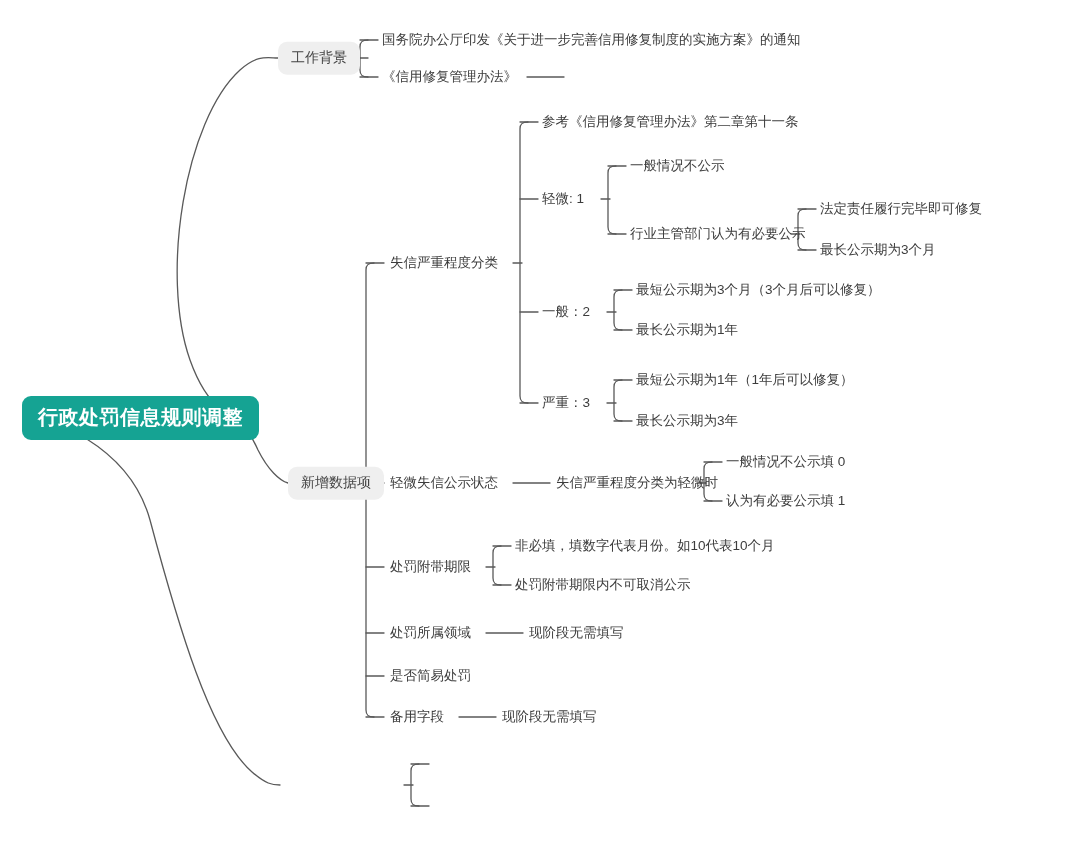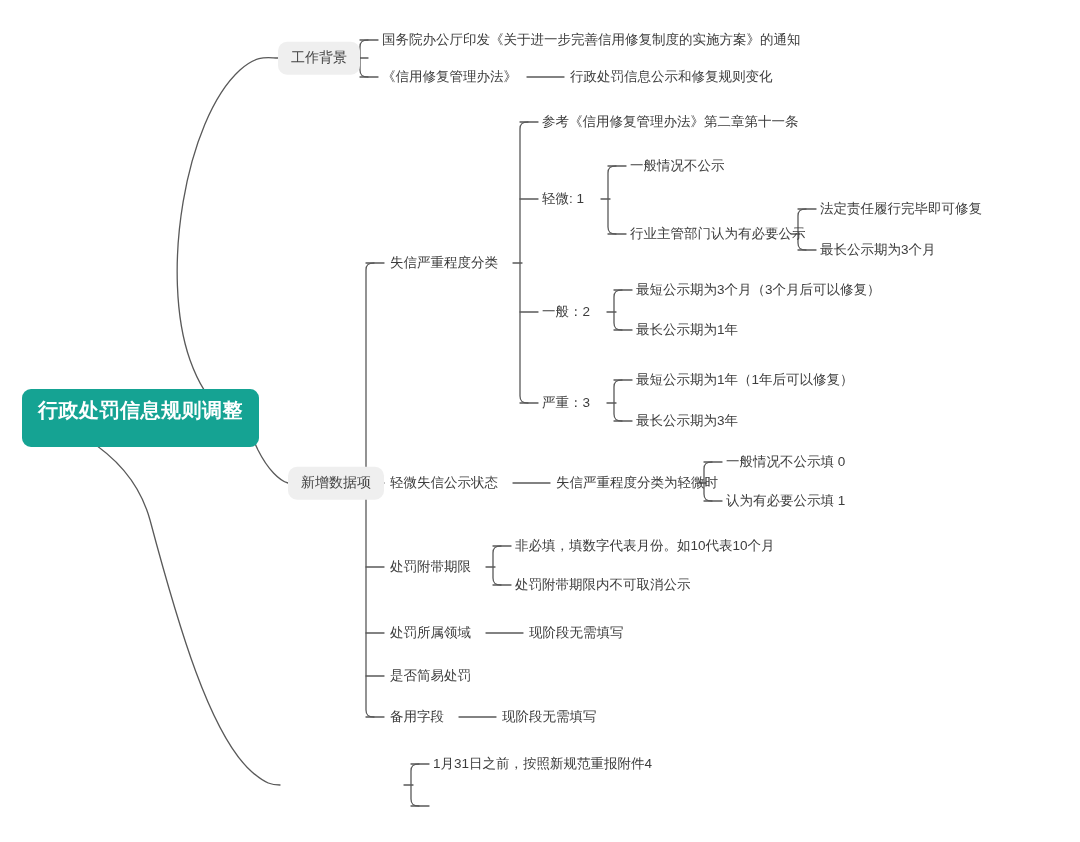--- a/index.html
+++ b/index.html
@@ -32,21 +32,21 @@
     white-space: nowrap;
     transform: translateY(-50%);
     line-height: 1.25;
   }
   .node-root {
     background: #15A393;
     color: #ffffff;
     font-size: 20px;
     font-weight: bold;
     border-radius: 9px;
-    padding: 9px 16px 24px 16px;
+    padding: 9px 16px 10px 16px;
     letter-spacing: 0.5px;
   }
   .node-l1 {
     background: #EFEFEF;
     color: #444444;
     font-size: 14px;
     border-radius: 9px;
     padding: 7px 13px 8px 13px;
   }
   .node-leaf {
@@ -134,21 +134,20 @@
       <path d="M 411 806 L 429 806"></path>
 
     </g>
   </svg>
 
   <div class="node node-root" style="left:22px; top:418px;">行政处罚信息规则调整</div>
 
   <div class="node node-l1" style="left:278px; top:58px;">工作背景</div>
   <div class="node node-leaf" style="left:382px; top:40px;">国务院办公厅印发《关于进一步完善信用修复制度的实施方案》的通知</div>
   <div class="node node-leaf" style="left:382px; top:77px;">《信用修复管理办法》</div>
-  <div class="node node-leaf" style="left:570px; top:77px;">行政处罚信息公示和修复规则变化</div>
 
   <div class="node node-l1" style="left:288px; top:483px;">新增数据项</div>
 
   <div class="node node-leaf" style="left:390px; top:263px;">失信严重程度分类</div>
 
   <div class="node node-leaf" style="left:542px; top:122px;">参考《信用修复管理办法》第二章第十一条</div>
 
   <div class="node node-leaf" style="left:542px; top:199px;">轻微: 1</div>
   <div class="node node-leaf" style="left:630px; top:166px;">一般情况不公示</div>
   <div class="node node-leaf" style="left:630px; top:234px;">行业主管部门认为有必要公示</div>
@@ -173,15 +172,14 @@
   <div class="node node-leaf" style="left:515px; top:585px;">处罚附带期限内不可取消公示</div>
 
   <div class="node node-leaf" style="left:390px; top:633px;">处罚所属领域</div>
   <div class="node node-leaf" style="left:529px; top:633px;">现阶段无需填写</div>
 
   <div class="node node-leaf" style="left:390px; top:676px;">是否简易处罚</div>
 
   <div class="node node-leaf" style="left:390px; top:717px;">备用字段</div>
   <div class="node node-leaf" style="left:502px; top:717px;">现阶段无需填写</div>
 
-  <div class="node node-leaf" style="left:433px; top:764px;">1月31日之前，按照新规范重报附件4</div>
 
 </div>
 
 </body></html>

